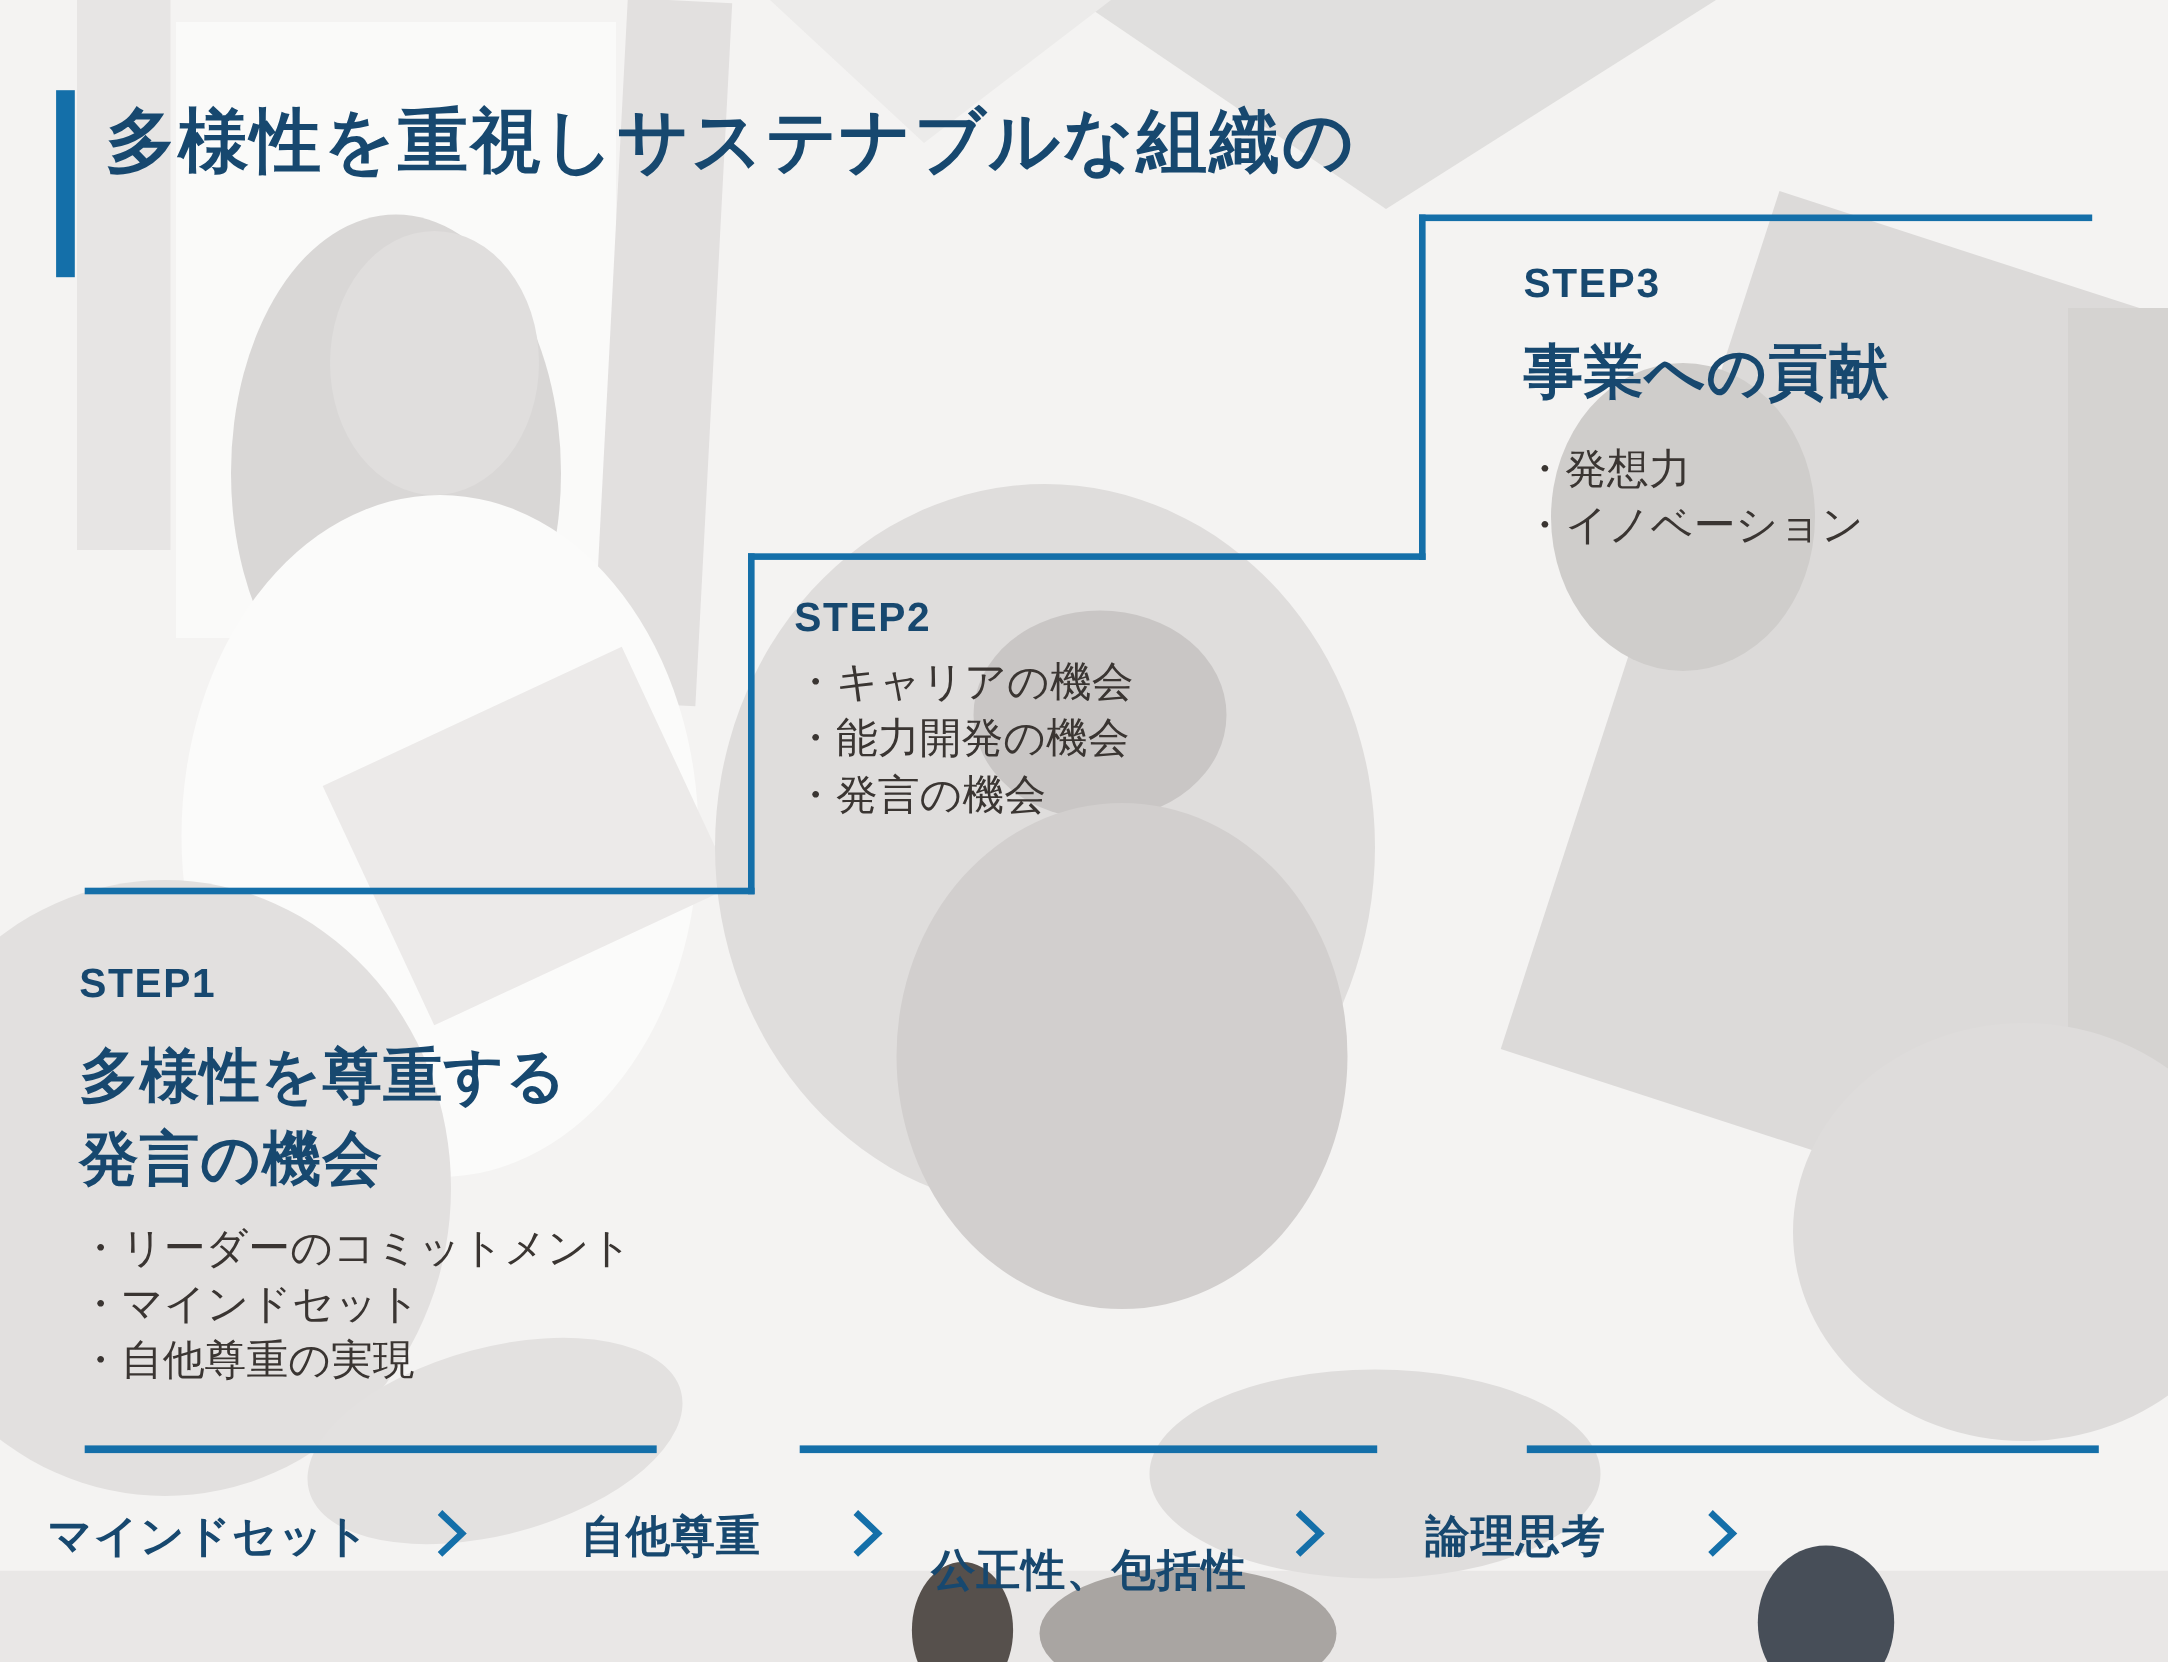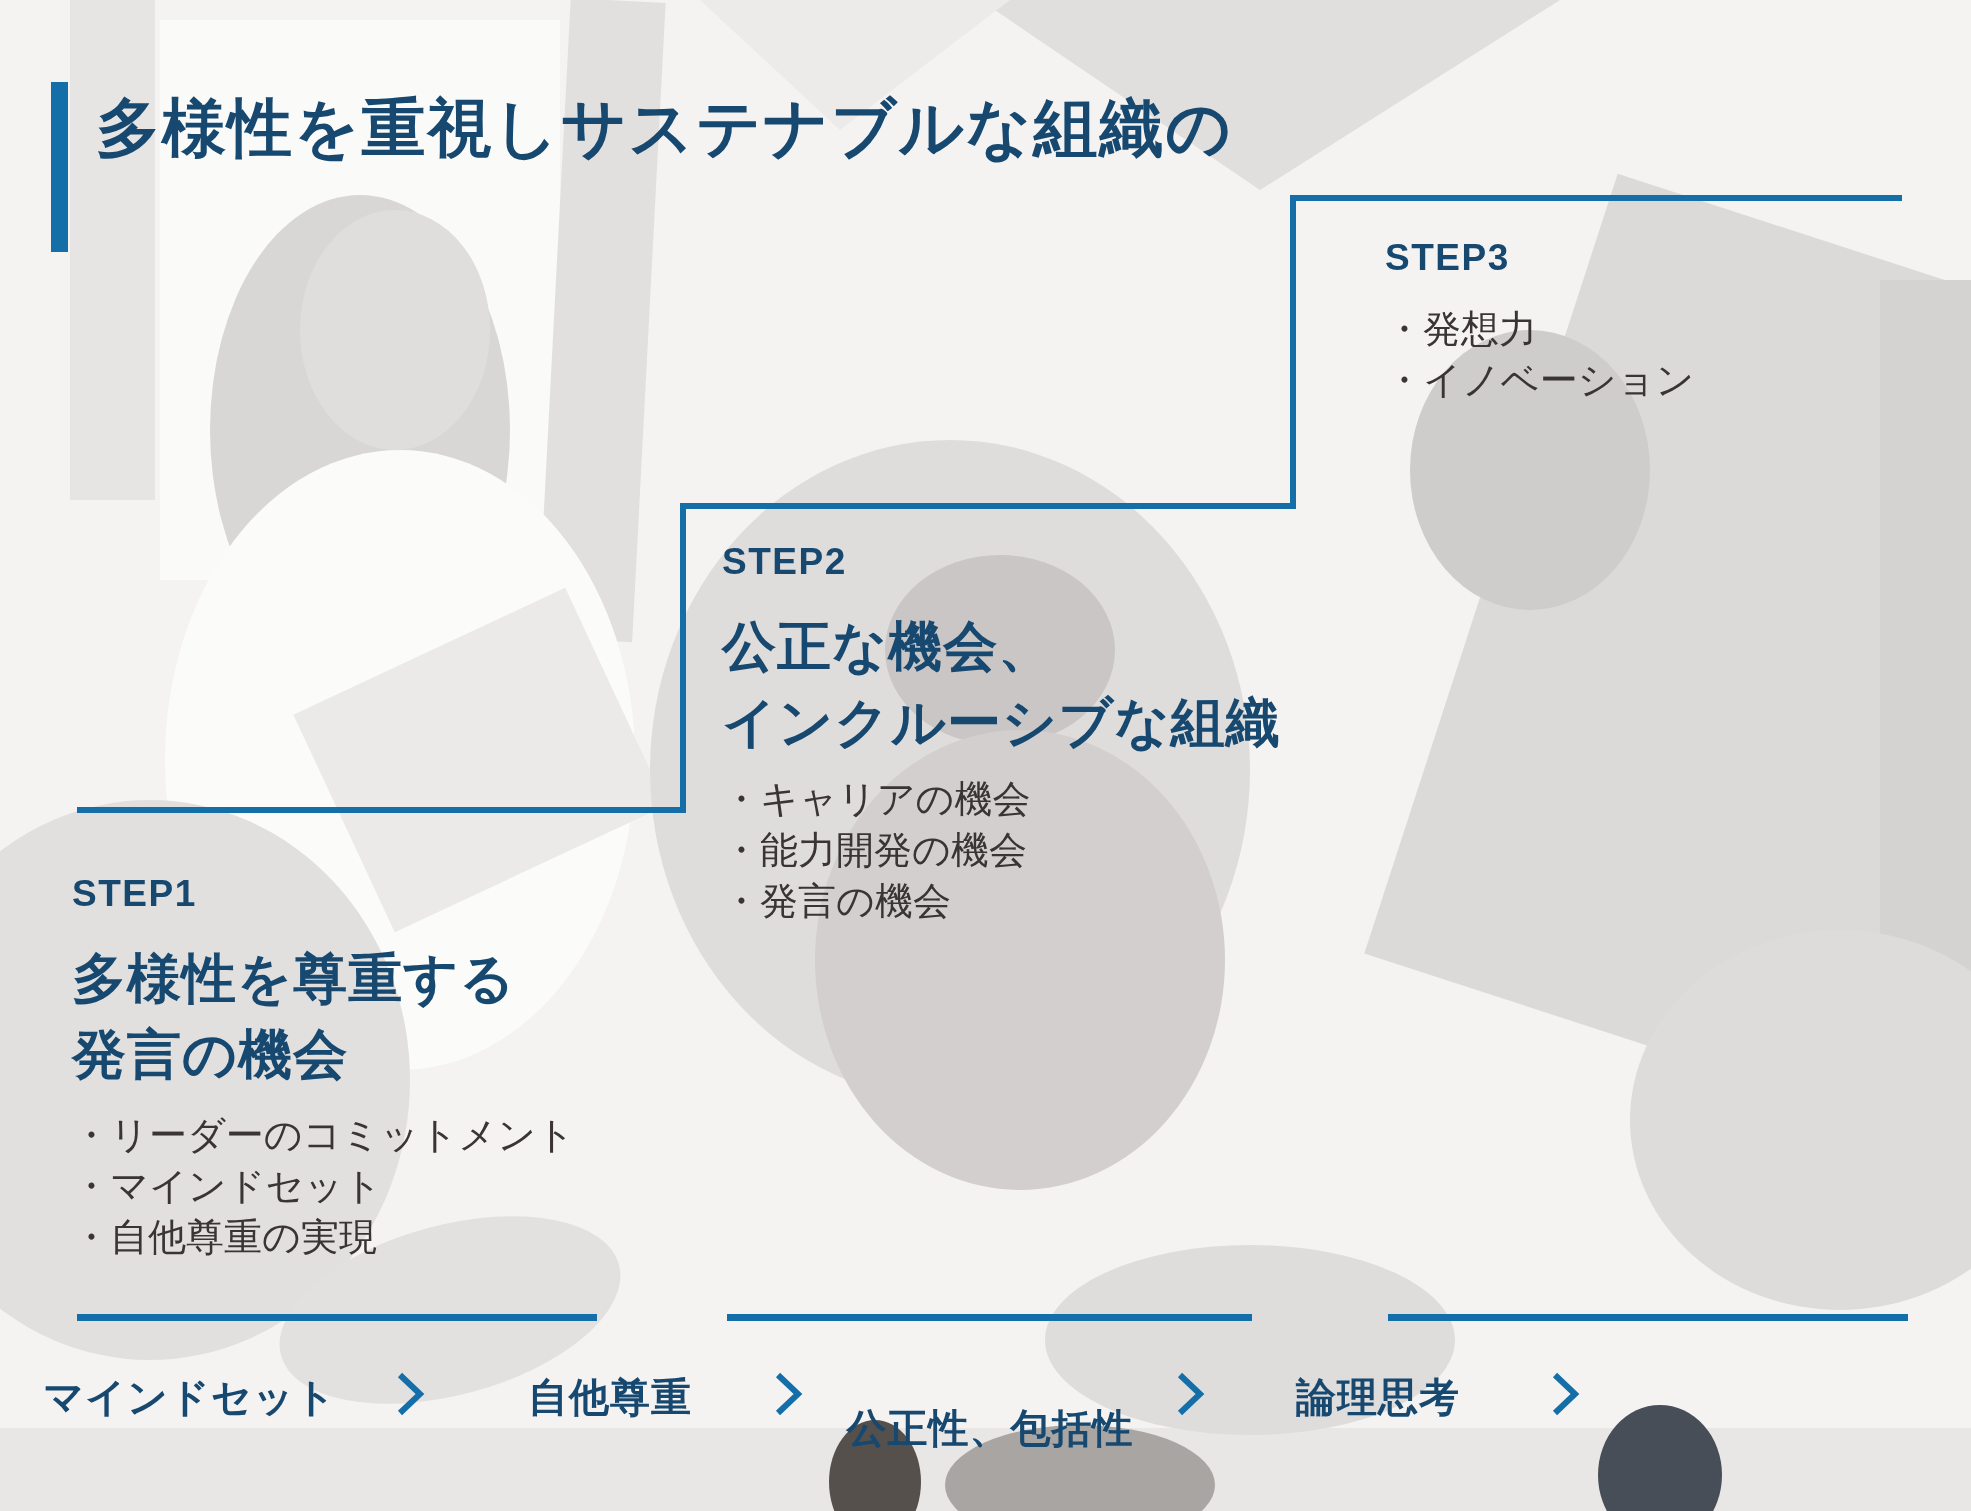--- a/index.html
+++ b/index.html
@@ -128,33 +128,32 @@
     </div>
     <ul class="step-bullets">
       <li>・リーダーのコミットメント</li>
       <li>・マインドセット</li>
       <li>・自他尊重の実現</li>
     </ul>
   </div>
 
   <div class="step step2">
     <div class="step-label">STEP2</div>
-    <div class="step-heading">
-      <div>公正な機会、</div>
-      <div>インクルーシブな組織</div>
-    </div>
     <ul class="step-bullets">
       <li>・キャリアの機会</li>
       <li>・能力開発の機会</li>
       <li>・発言の機会</li>
     </ul>
   </div>
 
   <div class="step step3">
     <div class="step-label">STEP3</div>
+    <div class="step-heading">
+      <div>事業への貢献</div>
+    </div>
     <ul class="step-bullets">
       <li>・発想力</li>
       <li>・イノベーション</li>
     </ul>
   </div>
 
   <div class="rule r1"></div>
   <div class="rule r2"></div>
   <div class="rule r3"></div>
 

